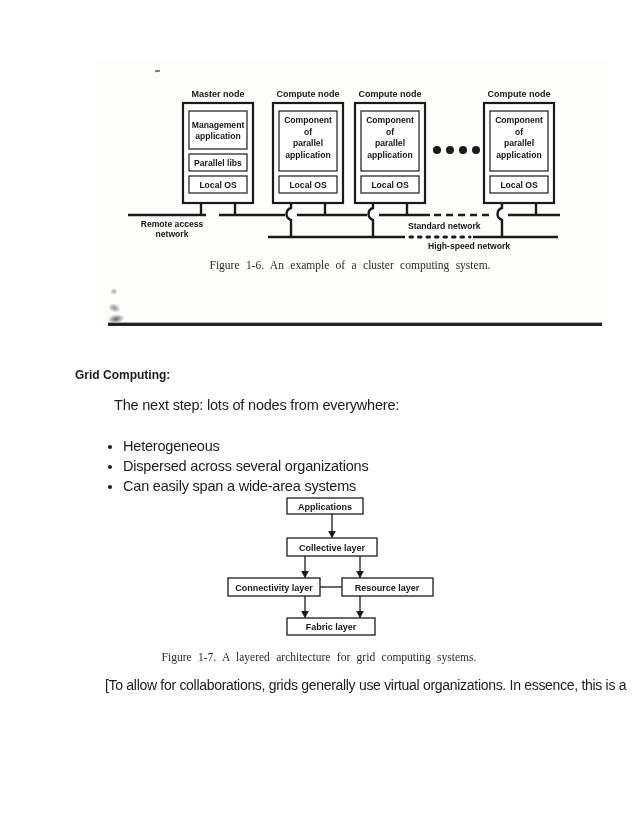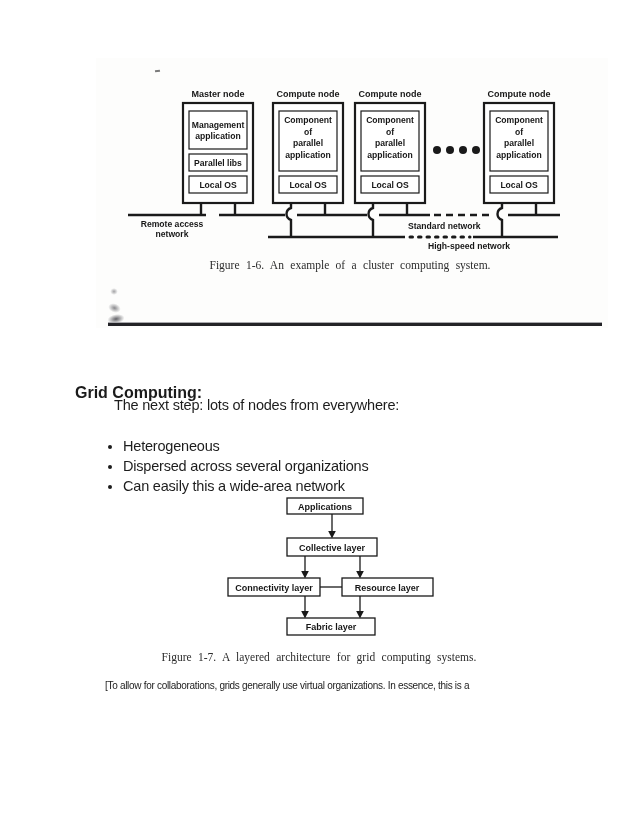--- a/index.html
+++ b/index.html
@@ -25,27 +25,27 @@
   .wire-dash { stroke:#1a1a1a; stroke-width:2.6; fill:none; stroke-dasharray:7 5; }
   .wire-dot  { stroke:#1a1a1a; stroke-width:3;   fill:none; stroke-dasharray:2.5 6; stroke-linecap:round; }
   .arrow { stroke:#1a1a1a; stroke-width:1.3; fill:none; }
   .ahead { fill:#1a1a1a; stroke:none; }
 
   .serif-caption { font-family:"Liberation Serif", serif; font-size:11.5px;
                    color:#2c2c2c; word-spacing:3.5px; white-space:nowrap; text-align:center; }
   .cap6 { left:60px;  top:259px; width:580px; }
   .cap7 { left:0;     top:651px; width:638px; }
 
-  .heading { left:75px; top:368px; font-size:16px; font-weight:bold; color:#1b1b1b; white-space:nowrap;margin-top:16px; }
+  .heading { left:75px; top:368px; font-size:12px; font-weight:bold; color:#1b1b1b; white-space:nowrap; }
   .intro   { left:75px; top:397px; font-size:14.5px; color:#1d1d1d; white-space:nowrap; letter-spacing:-0.2px;margin-left:39px; }
   .bullets { left:75px; top:428px; margin:8px; padding:0 0 0 40px; list-style:disc; }
   .bullets li { font-size:14.5px; color:#1d1d1d; line-height:20px; height:20px;
                 white-space:nowrap; letter-spacing:-0.2px; }
 
-  .note { left:105px; top:678px; font-size:10px; color:#1c1c1c; line-height:15.5px;
+  .note { left:105px; top:678px; font-size:14px; color:#1c1c1c; line-height:15.5px;
           letter-spacing:-0.3px; }
   .note div { white-space:nowrap; }
 
   
   .top-dash { left:155px; top:70px; width:5px; height:2px; background:#7a7a7a; transform:rotate(-8deg); }
   .scan-rule { left:108px; top:322px; width:494px; height:2.5px; background:#232327; border-top:1px solid #a9a9ad; }
   .smudge { border-radius:50%; }
   .smudge-a { left:109px; top:287px; width:10px; height:9px;
               background:radial-gradient(closest-side, rgba(70,70,76,.5), rgba(70,70,76,0) 75%); }
   .smudge-b { left:106px; top:302px; width:17px; height:12px; transform:rotate(20deg);
@@ -158,21 +158,21 @@
   <div class="abs smudge smudge-a"></div>
   <div class="abs smudge smudge-b"></div>
   <div class="abs smudge smudge-c"></div>
   <div class="abs scan-rule"></div>
 
   <div class="abs heading">Grid Computing:</div>
   <div class="abs intro">The next step: lots of nodes from everywhere:</div>
   <ul class="abs bullets">
     <li>Heterogeneous</li>
     <li>Dispersed across several organizations</li>
-    <li>Can easily this a wide-area network</li>
+    <li>Can easily span a wide-area systems</li>
   </ul>
 
   <div class="abs fig7-wrap">
     <svg width="638" height="148" viewBox="0 0 638 148">
       <rect x="287" y="3" width="76" height="16" class="box7"></rect>
       <text x="325" y="15" text-anchor="middle" class="t-fig7">Applications</text>
 
       <g>
         <path class="arrow" d="M332,19 V36"></path>
         <polygon class="ahead" points="328.2,36 335.8,36 332,43.5"></polygon>

